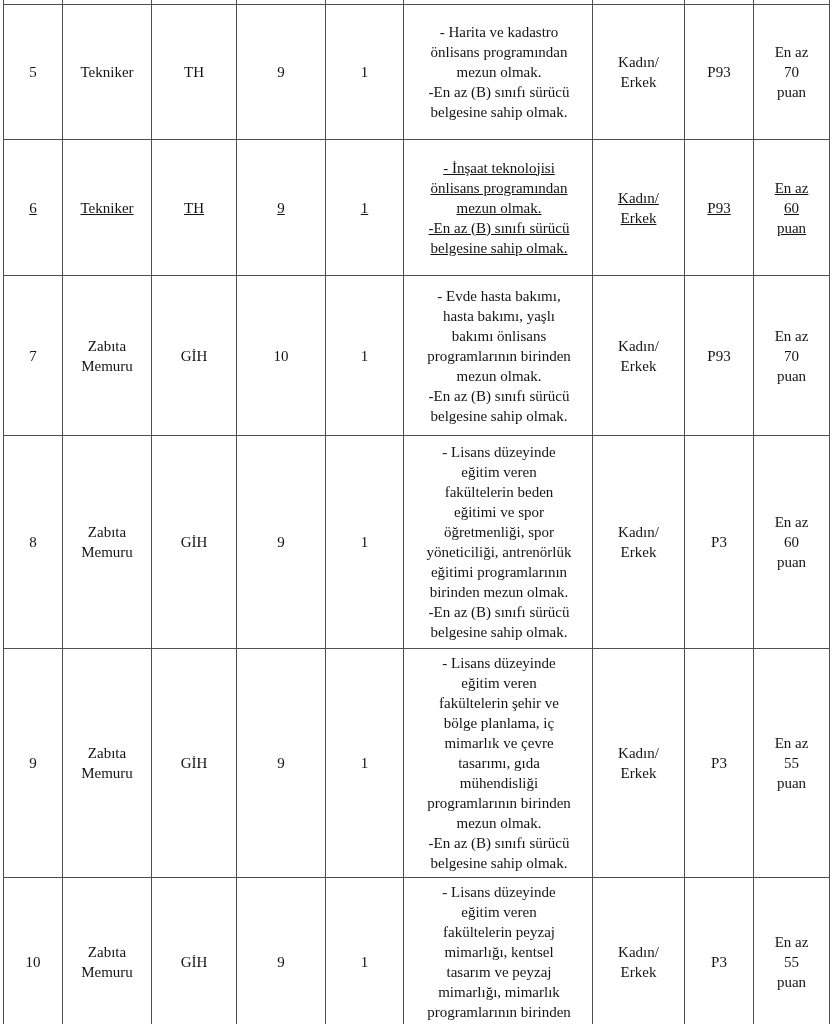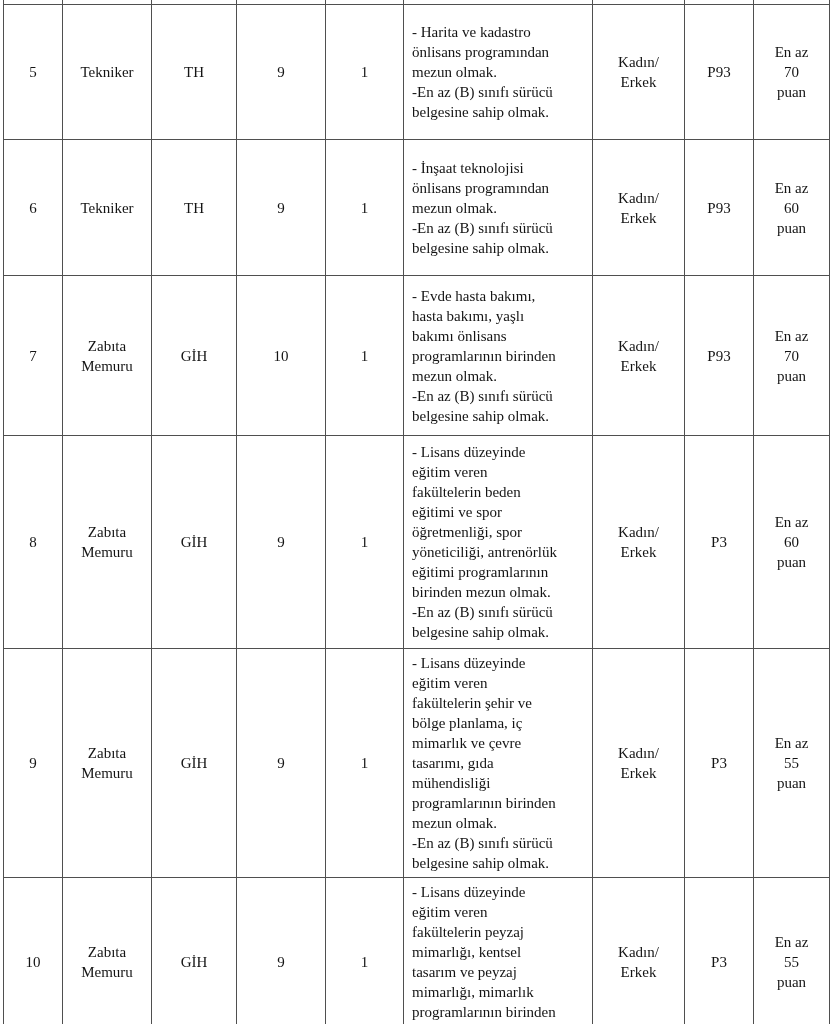--- a/index.html
+++ b/index.html
@@ -31,31 +31,31 @@
     vertical-align: middle;
     text-align: center;
     white-space: pre-line;
     font-size: 15px;
     line-height: 20px;
     color: #141414;
     padding: 2px 4px;
     overflow: hidden;
   }
   table.jobs td.req {
-    text-align: left;
+    text-align: center;
     padding: 4px 6px 4px 8px;
   }
   
   tr.partial-top td {
     border-top: none;
     height: 4px;
     padding: 0;
   }
   tr.r0 td { height: 126px; }
-  tr.r1 td { height: 127px; }
+  tr.r1 td { height: 127px; text-decoration: underline; }
   tr.r2 td { height: 151px; }
   tr.r3 td { height: 204px; }
   tr.r4 td { height: 218px; }
   tr.r5 td { height: 153px; }
   col.c-no    { width: 59px; }
   col.c-title { width: 89px; }
   col.c-class { width: 85px; }
   col.c-grade { width: 89px; }
   col.c-count { width: 78px; }
   col.c-req   { width: 189px; }

